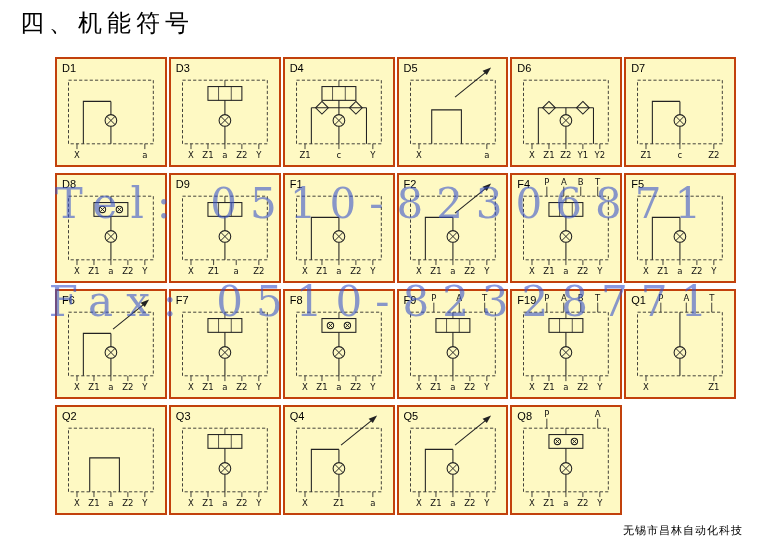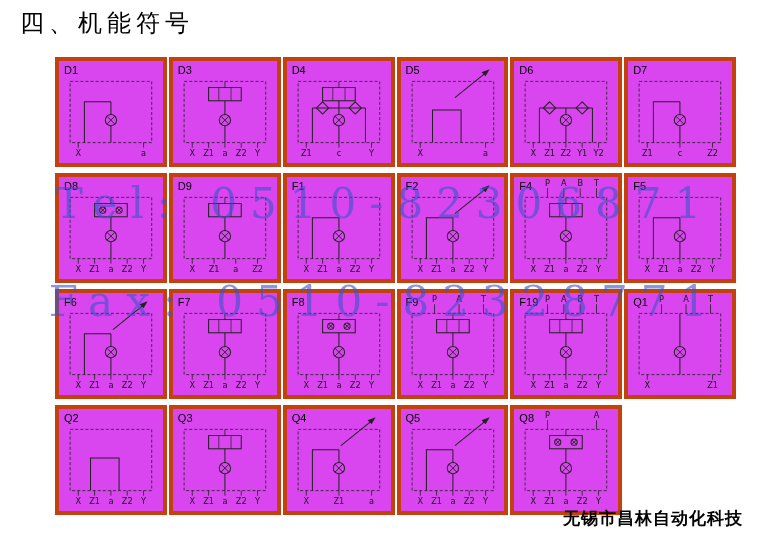--- a/index.html
+++ b/index.html
@@ -1,30 +1,30 @@
 <!DOCTYPE html>
 <html><head>
 <meta charset="utf-8">
 <style>
   html,body{margin:0;padding:0}
   body{position:relative;width:769px;height:545px;background:#ffffff;overflow:hidden;
        font-family:"Liberation Sans","DejaVu Sans",sans-serif;color:#000}
   .page-title{position:absolute;top:7px;left:20px;font-size:24px;font-weight:normal;letter-spacing:5px}
   .grid{position:absolute;left:55px;top:57px;width:681px;display:grid;
         grid-template-columns:repeat(6,1fr);grid-auto-rows:110px;gap:6px 2px}
-  .cell{position:relative;border:4px solid #c2410c;background:#d946ef}
+  .cell{position:relative;border:2px solid #c2410c;background:#fef9c3}
   .cell-label{position:absolute;top:3px;left:5px;font-size:11px;z-index:2}
   .schematic{position:absolute;left:0;top:0;width:100%;height:100%}
   svg text{font-family:"DejaVu Sans","Liberation Sans",sans-serif}
   .watermark{position:absolute;left:-10px;width:789px;text-align:center;white-space:nowrap;
              font-family:"DejaVu Serif","Liberation Serif",serif;
              font-size:42px;letter-spacing:13px;opacity:.6;z-index:5;pointer-events:none}
   .wm1{top:179px}
   .wm2{top:277px}
-  .footer{position:absolute;right:26px;bottom:15px;font-size:17px;font-weight:bold;letter-spacing:1px}
+  .footer{position:absolute;right:26px;bottom:7px;font-size:11px;font-weight:normal;letter-spacing:1px}
 </style>
 </head>
 <body>
 
 <div class="page-title">四、机能符号</div>
 
 <div class="watermark wm1" style="color: rgb(58, 85, 204);">Tel: 0510-82306871</div>
 <div class="watermark wm2" style="color: rgb(58, 85, 204);">Fax: 0510-82328771</div>
 
 <div class="grid" id="grid">

